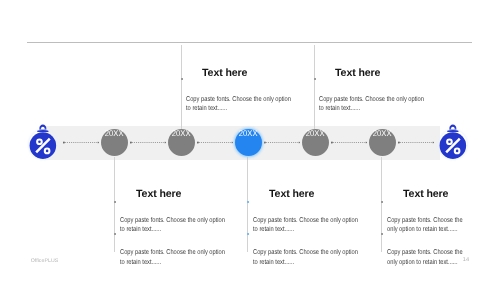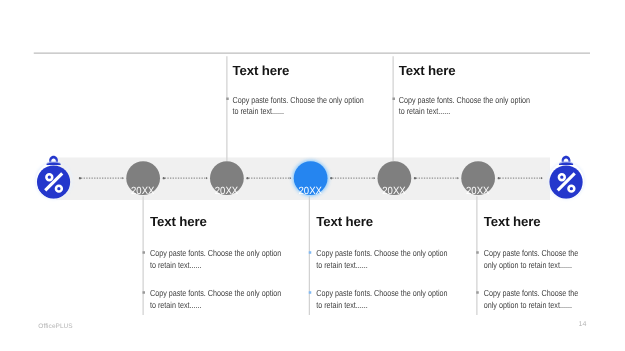--- a/index.html
+++ b/index.html
@@ -17,40 +17,40 @@
   
   .band{position:absolute;left:45px;top:126px;width:395px;height:34px;background:#f0f0f0;}
 
   
   .connector{position:absolute;height:9px;top:138px;}
   .connector svg{display:block;}
 
   
   .node{
     position:absolute;width:27px;height:27px;border-radius:50%;
-    background:#7f7f7f;display:flex;align-items:flex-end;justify-content:center;
+    background:#7f7f7f;display:flex;align-items:flex-start;justify-content:center;
   }
   .node .lbl{
     color:#ffffff;font-size:8.3px;font-weight:normal;letter-spacing:0;
     line-height:1;white-space:nowrap;transform:scaleX(0.92);transform-origin:center;
   }
   .node.is-active{background:#2585f0;box-shadow:0 0 2.5px 1.2px rgba(150,205,252,.95);}
 
   
   .endicon{position:absolute;width:30px;height:38px;}
   .endicon .halo{position:absolute;left:0.6px;top:8.3px;width:28.8px;height:28.8px;border-radius:50%;box-shadow:0 0 2px 0.8px rgba(232,241,253,.9);}
   .endicon svg{display:block;}
 
   
   .leader{position:absolute;width:1px;background:#d2d2d2;}
 
   
   .tblock{position:absolute;}
   .tblock .title{
-    margin:0;font-size:10.6px;font-weight:bold;color:#151515;
+    margin:16px;font-size:10.6px;font-weight:bold;color:#151515;
     line-height:11px;letter-spacing:-0.1px;white-space:nowrap;
   }
   .tblock .para{
     margin:0;font-size:7px;font-weight:normal;color:#3d3d3d;
     line-height:9.4px;letter-spacing:0;
     transform:scaleX(0.82);transform-origin:0 0;width:129px;
   }
   .tblock.narrow .para{width:93px;}
   .bullet{position:absolute;width:2.2px;height:1.8px;background:#9a9a9a;}
   .bullet.accent{background:#7fb9f4;}

